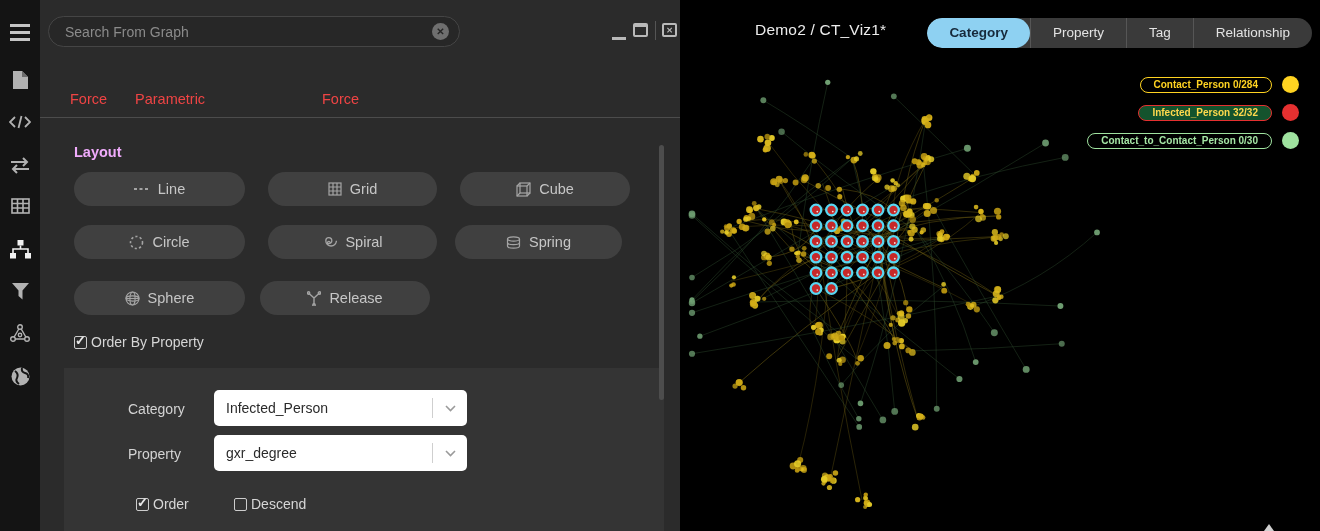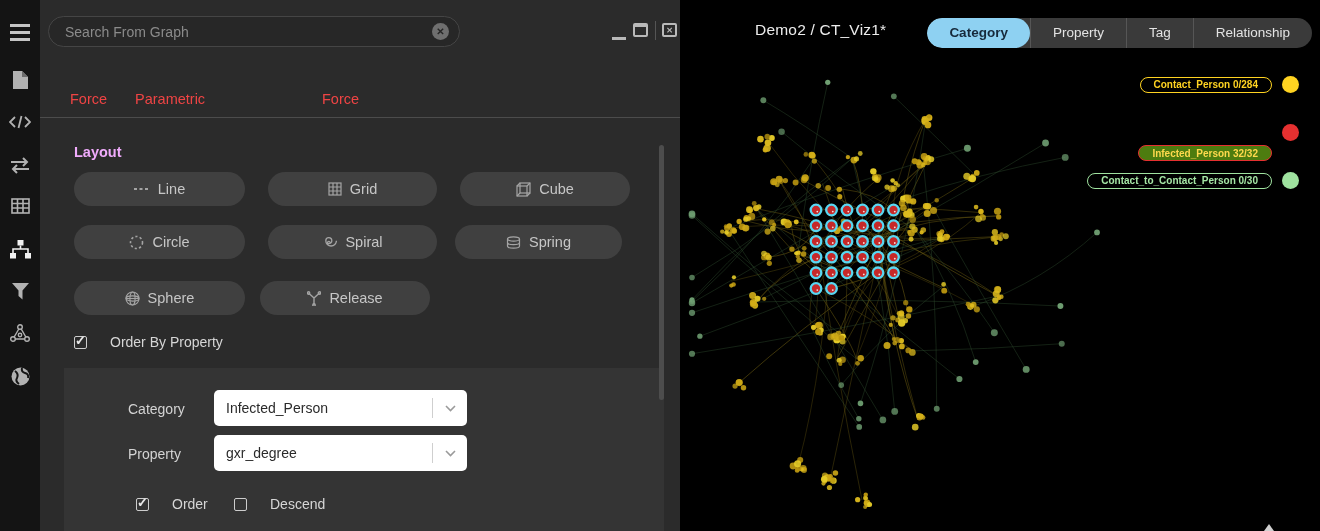--- a/index.html
+++ b/index.html
@@ -26,21 +26,21 @@
   .tabs { position:absolute; left:0; top:80px; width:640px; height:38px; }
   .tabs .tab { position:absolute; top:0; height:38px; line-height:38px; color:#ef4444; font-size:14.5px; cursor:pointer; }
   .tabs .tab.active { background:#373737; border:1px solid #5d5d5d; border-bottom:none; border-radius:6px 6px 0 0; color:#f2f2f2; font-weight:bold; text-align:center; z-index:2; }
   .tabline { position:absolute; left:0; top:117px; width:640px; height:1px; background:#4c4c4c; }
 
   .layout-h { position:absolute; left:34px; top:144px; color:#f0abfc; font-size:14.5px; font-weight:bold; }
 
   .lbtn { position:absolute; height:34px; background:#404040; border:none; border-radius:17px; color:#c6c6c6; font-size:14.5px; font-family:"Liberation Sans",sans-serif; display:flex; align-items:center; justify-content:center; gap:8px; cursor:pointer; }
   .lbtn svg { opacity:.75; }
 
-  .chkrow { position:absolute; display:flex; align-items:center; gap:23px; cursor:pointer; }
+  .chkrow { position:absolute; display:flex; align-items:center; gap:4px; cursor:pointer; }
   .chk { width:13px; height:13px; border:1.5px solid #cdcdcd; border-radius:2px; position:relative; background:transparent; }
   .chk.checked::after { content:"✓"; position:absolute; left:0px; top:-4px; color:#e8e8e8; font-size:13px; font-weight:bold; }
   .chkrow .lbl { color:#d6d6d6; font-size:14px; }
 
   .subpanel { position:absolute; left:24px; top:368px; width:600px; height:163px; background:#343434; }
   .frow-label { position:absolute; color:#d3d3d3; font-size:14px; }
   .dropdown { position:absolute; width:253px; height:36px; background:#ffffff; border-radius:5px; display:flex; align-items:center; padding-left:12px; cursor:pointer; }
   .dropdown .val { flex:1; color:#2a2a2a; font-size:14px; }
   .dropdown .ddsep { width:1px; height:20px; background:#cfcfcf; }
   .dropdown .chev { width:34px; display:flex; align-items:center; justify-content:center; }
@@ -760,21 +760,21 @@
       <div class="rtab">Tag</div>
       <div class="rtab">Relationship</div>
     </div>
 
     <div class="legend">
       <div class="lrow">
         <div class="lpill" style="border-color: rgb(255, 211, 33); color: rgb(255, 211, 33); background: transparent;">Contact_Person 0/284</div>
         <div class="ldot" style="background: rgb(255, 211, 33);"></div>
       </div>
       <div class="lrow">
-        <div class="lpill" style="border-color: rgb(229, 48, 48); color: rgb(255, 217, 77); background: #4d7c0f; margin-top: 41px;">Infected_Person 32/32</div>
+        <div class="lpill" style="border-color: rgb(229, 48, 48); color: rgb(255, 217, 77); background: #14532d;">Infected_Person 32/32</div>
         <div class="ldot" style="background: rgb(229, 48, 48);"></div>
       </div>
       <div class="lrow">
         <div class="lpill" style="border-color: rgb(159, 226, 159); color: rgb(165, 230, 165); background: transparent;">Contact_to_Contact_Person 0/30</div>
         <div class="ldot" style="background: rgb(159, 226, 159);"></div>
       </div>
     </div>
 
     <div class="axisw"></div>
   </div>

